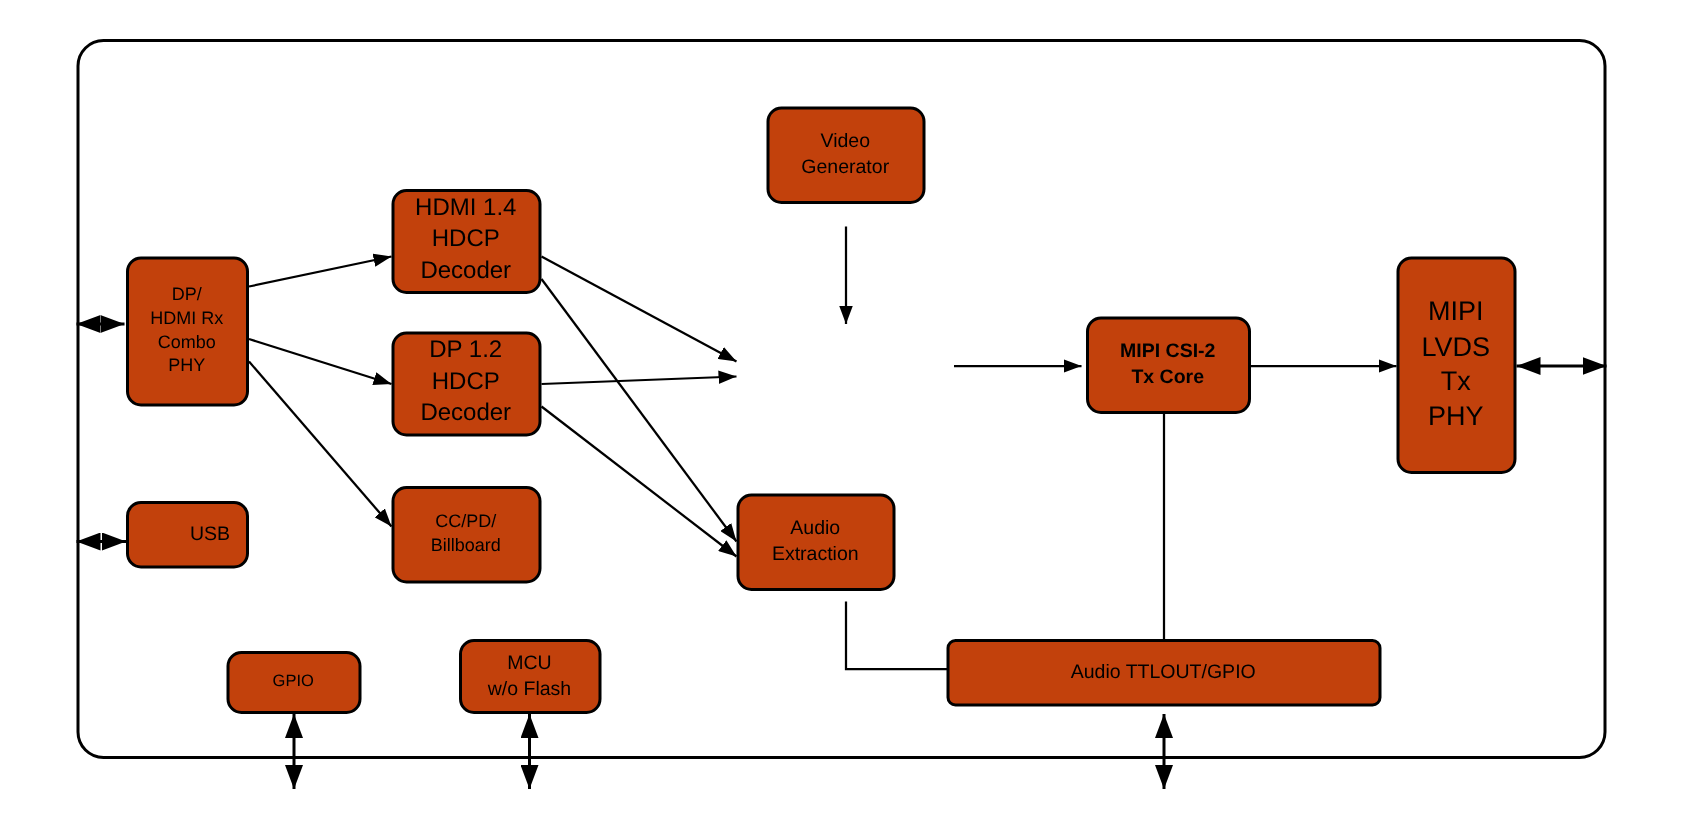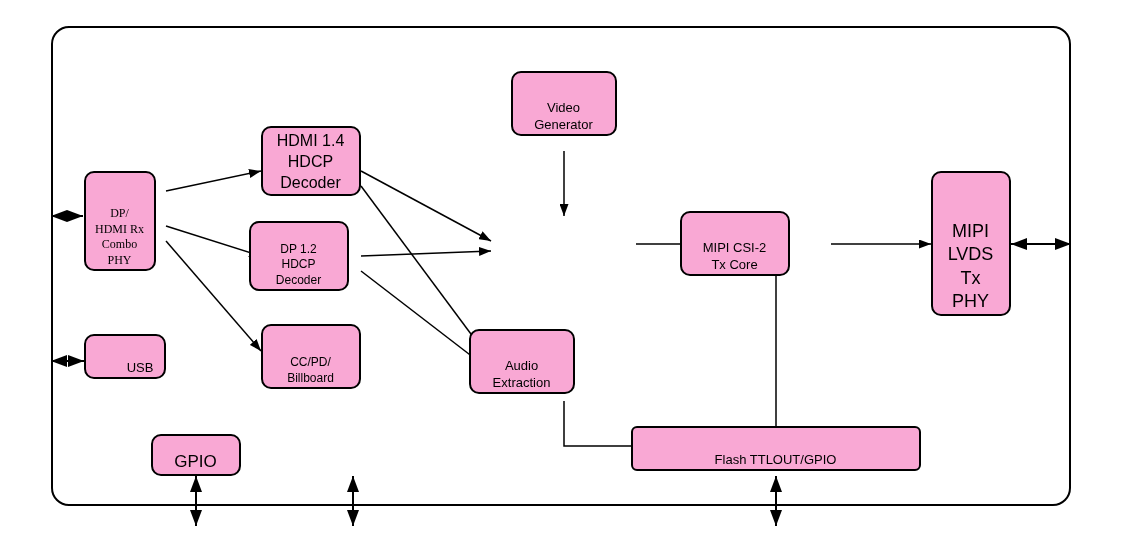--- a/index.html
+++ b/index.html
@@ -27,23 +27,23 @@
       height: 480px;
       border: 2.5px solid #000;
       border-radius: 18px;
       background: transparent;
     }
     
     .block {
       position: absolute;
       border: 2px solid #000;
       border-radius: 10px;
-      background: #f9a8d4;
+      background: #c2410c;
       display: flex;
-      align-items: flex-end;
+      align-items: center;
       justify-content: center;
       text-align: center;
       font-size: 13px;
       line-height: 1.3;
       font-weight: normal;
     }
     
     .svg-overlay {
       position: absolute;
       top: 0;
@@ -103,59 +103,62 @@
 
     <line x1="30" y1="345" x2="63" y2="345" stroke="#000" stroke-width="2" marker-start="url(#arrowhead-both-end)" marker-end="url(#arrowhead)"></line>
 
     <line x1="175" y1="460" x2="175" y2="510" stroke="#000" stroke-width="2" marker-start="url(#arrowhead-both-end)" marker-end="url(#arrowhead)"></line>
 
     <line x1="332" y1="460" x2="332" y2="510" stroke="#000" stroke-width="2" marker-start="url(#arrowhead-both-end)" marker-end="url(#arrowhead)"></line>
 
     <line x1="755" y1="460" x2="755" y2="510" stroke="#000" stroke-width="2" marker-start="url(#arrowhead-both-end)" marker-end="url(#arrowhead)"></line>
   </svg>
 
-  <div class="block" style="left:63px; top:155px; width:72px; height:100px; font-size:12px;font-family:Liberation Serif, serif;">
+  <div class="block" style="left:63px; top:155px; width:82px; height:100px; font-size:12px;">
     <span>DP/<br>HDMI Rx<br>Combo<br>PHY</span>
   </div>
 
   <div class="block" style="left:63px; top:318px; width:82px; height:45px; font-size:13px;padding-left:31px;">
     <span>USB</span>
   </div>
 
   <div class="block" style="left:240px; top:110px; width:100px; height:70px; font-size:16px;">
     <span>HDMI 1.4<br>HDCP<br>Decoder</span>
   </div>
 
-  <div class="block" style="left:228px; top:205px; width:100px; height:70px; font-size:12px;">
+  <div class="block" style="left:240px; top:205px; width:100px; height:70px; font-size:16px;">
     <span>DP 1.2<br>HDCP<br>Decoder</span>
   </div>
 
   <div class="block" style="left:240px; top:308px; width:100px; height:65px; font-size:12px;">
     <span>CC/PD/<br>Billboard</span>
   </div>
 
   <div class="block" style="left:490px; top:55px; width:106px; height:65px; font-size:13px;">
     <span>Video<br>Generator</span>
   </div>
 
 
-  <div class="block" style="left:659px; top:195px; width:110px; height:65px; font-size:13px;">
+  <div class="block" style="left:703px; top:195px; width:110px; height:65px; font-size:13px;font-weight:bold;">
     <span>MIPI CSI-2<br>Tx Core</span>
   </div>
 
-  <div class="block" style="left:448px; top:313px; width:106px; height:65px; font-size:13px;">
+  <div class="block" style="left:470px; top:313px; width:106px; height:65px; font-size:13px;">
     <span>Audio<br>Extraction</span>
   </div>
 
   <div class="block" style="left:610px; top:410px; width:290px; height:45px; font-size:13px; border-radius:6px;">
-    <span>Flash TTLOUT/GPIO</span>
+    <span>Audio TTLOUT/GPIO</span>
   </div>
 
   <div class="block" style="left:910px; top:155px; width:80px; height:145px; font-size:18px;">
     <span>MIPI<br>LVDS<br>Tx<br>PHY</span>
   </div>
 
-  <div class="block" style="left:130px; top:418px; width:90px; height:42px; font-size:17px;">
+  <div class="block" style="left:130px; top:418px; width:90px; height:42px; font-size:11px;">
     <span>GPIO</span>
   </div>
 
+  <div class="block" style="left:285px; top:410px; width:95px; height:50px; font-size:13px;">
+    <span>MCU<br>w/o Flash</span>
+  </div>
 
 </div>
 
 </body></html>

